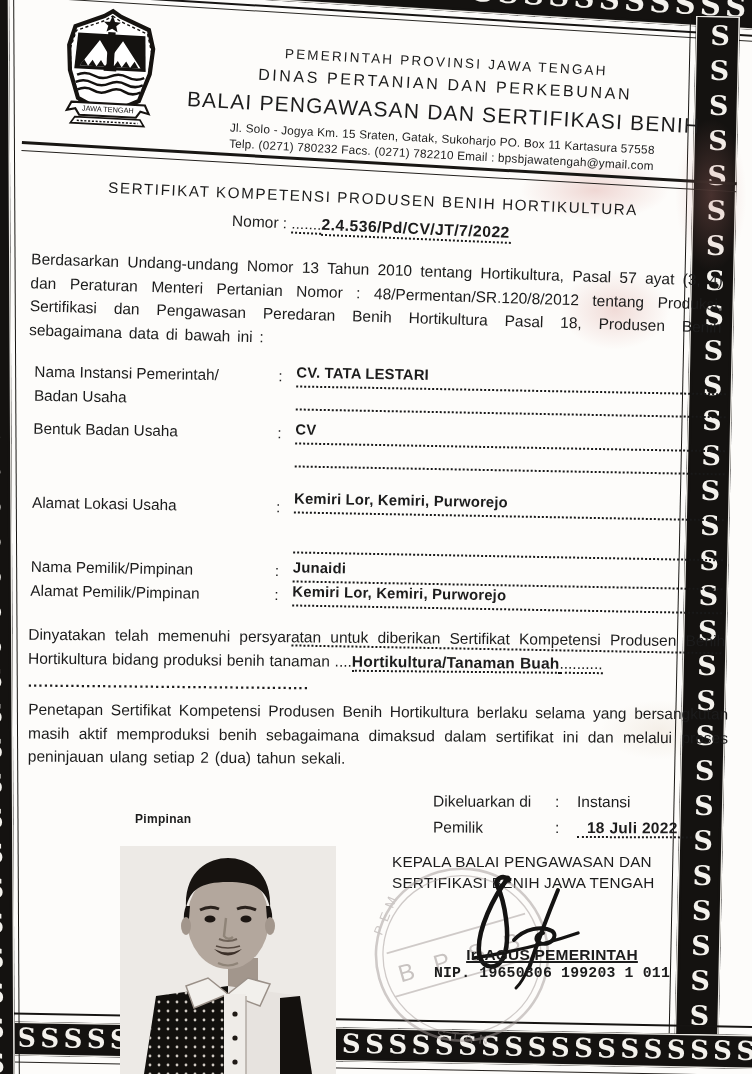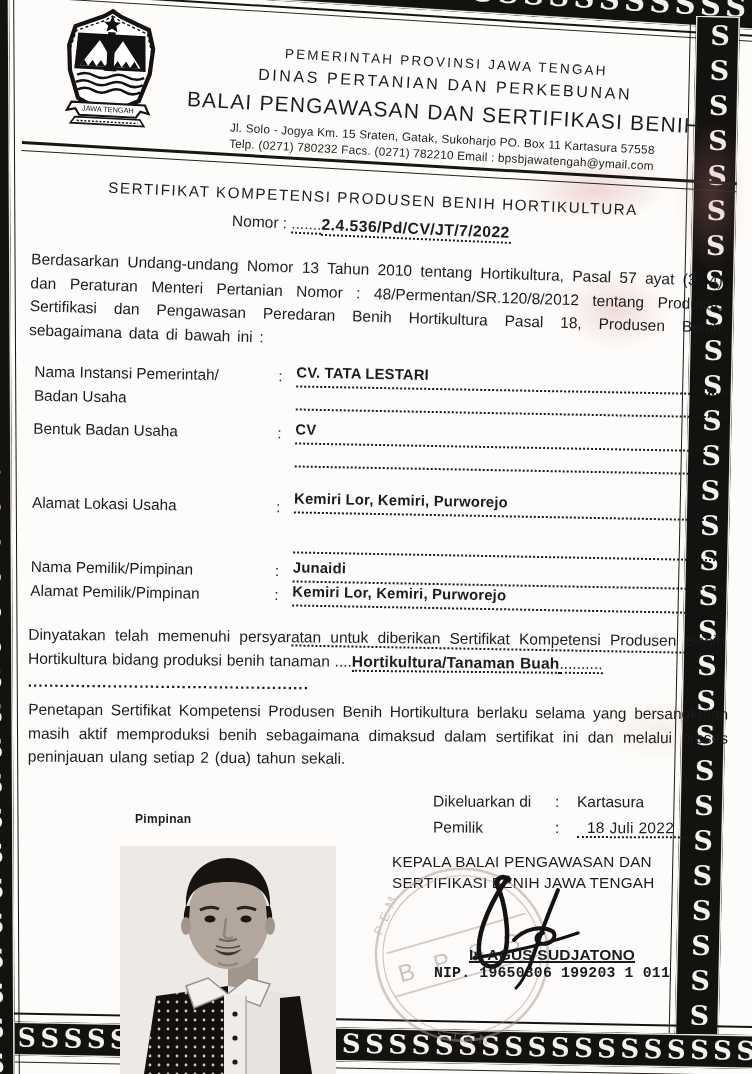--- a/index.html
+++ b/index.html
@@ -62,21 +62,21 @@
   .vline{display:block;border-bottom:2.2px dotted #191919;padding-bottom:1px;min-height:20px;
          font-weight:bold;font-size:14.8px;letter-spacing:.2px;}
   .dotline{display:block;border-bottom:2.2px dotted #191919;height:21px;}
   .mt8{margin-top:9px;} .mt6{margin-top:6px;} .gap16{height:17px;}
 
   
   .issue{left:405px;top:789px;width:335px;font-size:15.5px;transform:rotate(.2deg);}
   .irow{display:flex;line-height:26px;}
   .ilab{width:122px;flex:none;margin-left:28px;}
   .icol{width:22px;flex:none;}
-  .idate{font-weight:normal;border-bottom:2.2px dotted #1a1a1a;padding:0 14px 0 10px;letter-spacing:.3px;}
+  .idate{font-weight:bold;border-bottom:2.2px dotted #1a1a1a;padding:0 14px 0 10px;letter-spacing:.3px;}
   .pimpinan{left:135px;top:812px;font-size:12px;font-weight:bold;letter-spacing:.3px;}
   .signatory{left:392px;top:851px;width:342px;text-align:left;font-size:15.3px;line-height:21px;letter-spacing:.2px;}
   .nameblk{left:402px;top:946px;width:300px;text-align:center;}
   .sname{font-size:15.5px;font-weight:bold;text-decoration:underline;text-decoration-thickness:1.6px;letter-spacing:.2px;}
   .srank{font-size:15.2px;font-weight:bold;margin-top:1px;}
   .snip{font-size:14.8px;font-weight:bold;margin-top:1px;letter-spacing:.2px;font-family:Liberation Mono, monospace;}
 
   
   .stain{pointer-events:none;}
 
@@ -195,21 +195,21 @@
     <span>Dinyatakan telah memenuhi persyaratan untuk diberikan Sertifikat Kompetensi Produsen Benih Hortikultura bidang produksi benih tanaman ....</span><b>Hortikultura/Tanaman Buah</b><span style="border-bottom:2.2px dotted #1a1a1a">..........</span>
     <div class="dotrow">.....................................................</div>
   </div>
 
   <div class="abs para p3 z3">Penetapan Sertifikat Kompetensi Produsen Benih Hortikultura berlaku selama yang bersangkutan masih aktif memproduksi benih sebagaimana dimaksud dalam sertifikat ini dan melalui proses peninjauan ulang setiap 2 (dua) tahun sekali.</div>
 
   <div class="abs issue z3">
     <div class="irow">
       <div class="ilab">Dikeluarkan di</div>
       <div class="icol">:</div>
-      <div>Kartasura</div>
+      <div>Instansi</div>
     </div>
     <div class="irow">
       <div class="ilab">Pemilik</div>
       <div class="icol">:</div>
       <div><span class="idate">18 Juli 2022</span></div>
     </div>
   </div>
 
   <div class="abs pimpinan z3">Pimpinan</div>
 
@@ -232,21 +232,21 @@
     <g fill="none" stroke="#141312" stroke-linecap="round">
       <path stroke-width="4.5" d="M60,6 C46,24 29,58 31,80 C32,97 50,100 56,84 C63,65 57,30 49,13 C46,7 55,2 61,8"></path>
       <path stroke-width="4" d="M110,18 C101,40 89,72 81,96"></path>
       <path stroke-width="4" d="M66,68 C76,57 94,53 104,59 C111,64 102,75 92,71 C86,68 88,62 95,61"></path>
       <path stroke-width="3.4" d="M26,86 C58,81 98,72 130,61"></path>
       <path stroke-width="3" d="M80,96 C77,104 72,112 68,116"></path>
     </g>
   </svg>
 
   <div class="abs nameblk z5">
-    <div class="sname">Ir. AGUS SUDJATONO</div>
+    <div class="sname">Ir. AGUS PEMERINTAH</div>
     <div class="snip">NIP. 19650806 199203 1 011</div>
   </div>
 
   <svg class="abs z5" style="left:120px;top:846px" width="216" height="228" viewBox="0 0 216 228">
     <defs>
       <pattern id="dots" width="9" height="9" patternUnits="userSpaceOnUse">
         <circle cx="3" cy="3" r="1.4" fill="#cfc9c2"></circle>
       </pattern>
     </defs>
     <rect x="0" y="0" width="216" height="228" fill="#edeae6"></rect>

